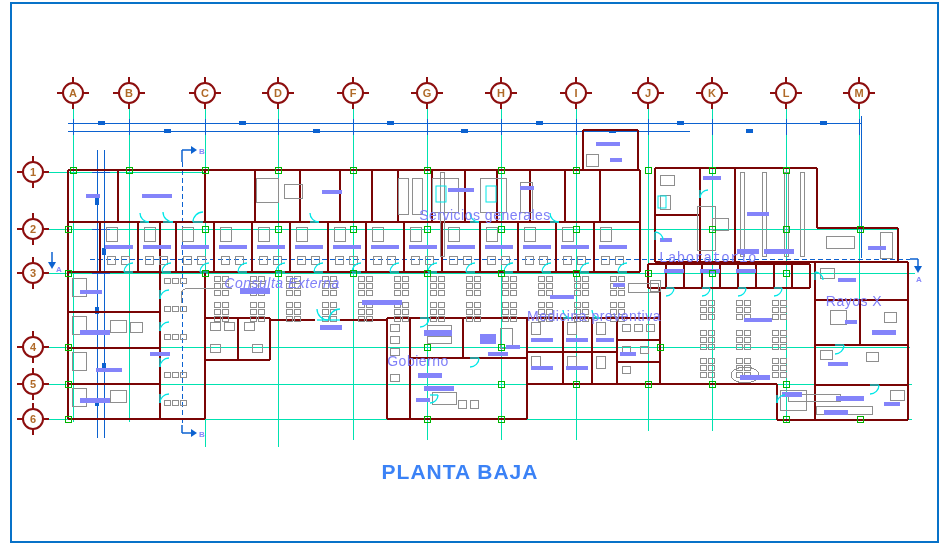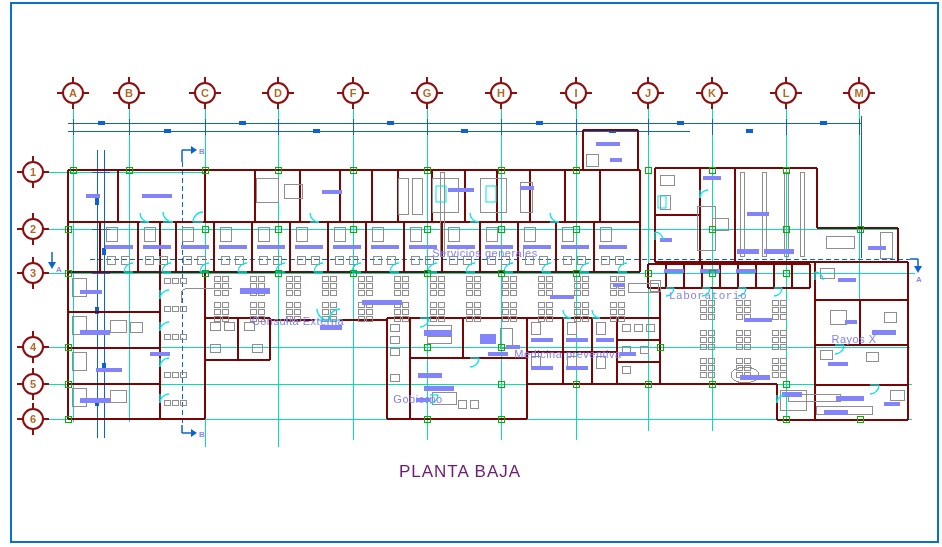--- a/index.html
+++ b/index.html
@@ -1,22 +1,22 @@
 <!DOCTYPE html>
 <html><head>
 <meta charset="utf-8">
 <style>
   html,body{margin:0;padding:0;background:#ffffff;}
   #stage{position:relative;width:942px;height:547px;background:#ffffff;overflow:hidden;
          font-family:"Liberation Sans", sans-serif;}
   #plan-svg{position:absolute;left:0;top:0;}
-  .plan-label{position:absolute;transform:translate(-50%,-50%);font-size:11px;
-              color:#8080f8;white-space:nowrap;letter-spacing:0.5px;margin-top:38px;}
+  .plan-label{position:absolute;transform:translate(-50%,-50%);font-size:14px;
+              color:#8080f8;white-space:nowrap;letter-spacing:0.5px;}
   #drawing-title{position:absolute;left:460px;top:472px;transform:translate(-50%,-50%);
-                 font-size:17px;font-weight:normal;color:#701a75;letter-spacing:1px;white-space:nowrap;}
+                 font-size:21px;font-weight:bold;color:#3b82f6;letter-spacing:1px;white-space:nowrap;}
 </style>
 </head>
 <body>
 
 <div id="stage">
   <svg id="plan-svg" width="942" height="547">
       <g shape-rendering="crispEdges">
         <rect x="11" y="3" width="927" height="539" stroke="#0872c8" fill="none" stroke-width="2"></rect>
       </g>
       <g shape-rendering="crispEdges">
@@ -828,19 +828,19 @@
         <line x1="910" y1="259" x2="918" y2="259" stroke="#0c62d0" stroke-width="1.5"></line>
         <line x1="918" y1="259" x2="918" y2="266" stroke="#0c62d0" stroke-width="1.5"></line>
         <path d="M914,266 L918,273 L922,266 Z" fill="#0c62d0"></path>
         <text x="919" y="282" fill="#8888fa" font-size="8" text-anchor="middle" font-family="&quot;Liberation Sans&quot;, sans-serif" font-weight="bold">A</text>
         <line x1="52" y1="252" x2="52" y2="262" stroke="#0c62d0" stroke-width="1.5"></line>
         <path d="M48,262 L52,269 L56,262 Z" fill="#0c62d0"></path>
         <text x="59" y="272" fill="#8888fa" font-size="8" text-anchor="middle" font-family="&quot;Liberation Sans&quot;, sans-serif" font-weight="bold">A</text>
       </g>
     </svg>
   <div class="plan-label" style="left:485px;top:215px;">Servicios generales</div>
-  <div class="plan-label" style="left:298px;top:283px;">Consulta Externa</div>
-  <div class="plan-label" style="left:568px;top:316px;">Medicina preventiva</div>
+  <div class="plan-label" style="left:282px;top:283px;font-style:italic;">Consulta Externa</div>
+  <div class="plan-label" style="left:594px;top:316px;">Medicina preventiva</div>
   <div class="plan-label" style="left:418px;top:361px;">Gobierno</div>
   <div class="plan-label" style="left:708px;top:258px;font-family:Liberation Mono, monospace;">Laboratorio</div>
   <div class="plan-label" style="left:854px;top:301px;">Rayos X</div>
   <div id="drawing-title">PLANTA BAJA</div>
 </div>
 
 </body></html>

